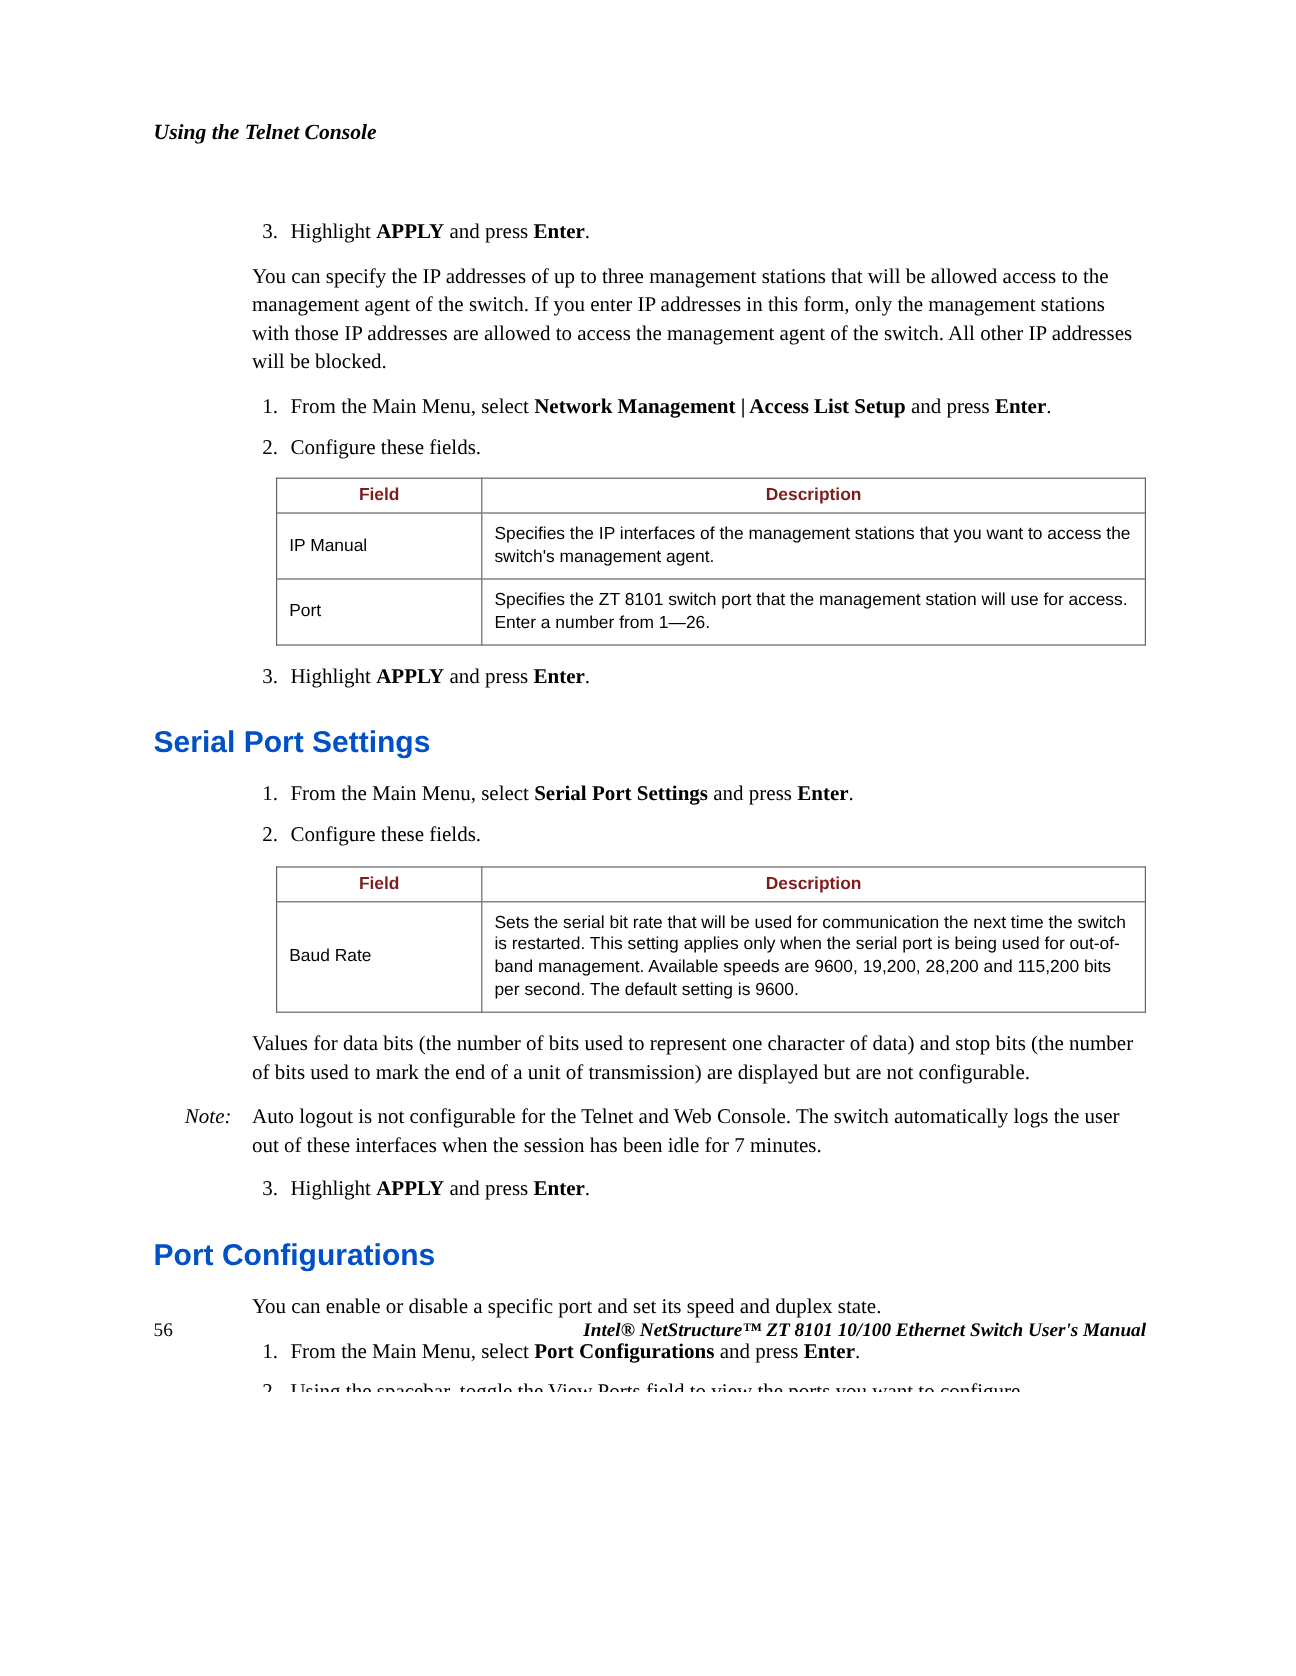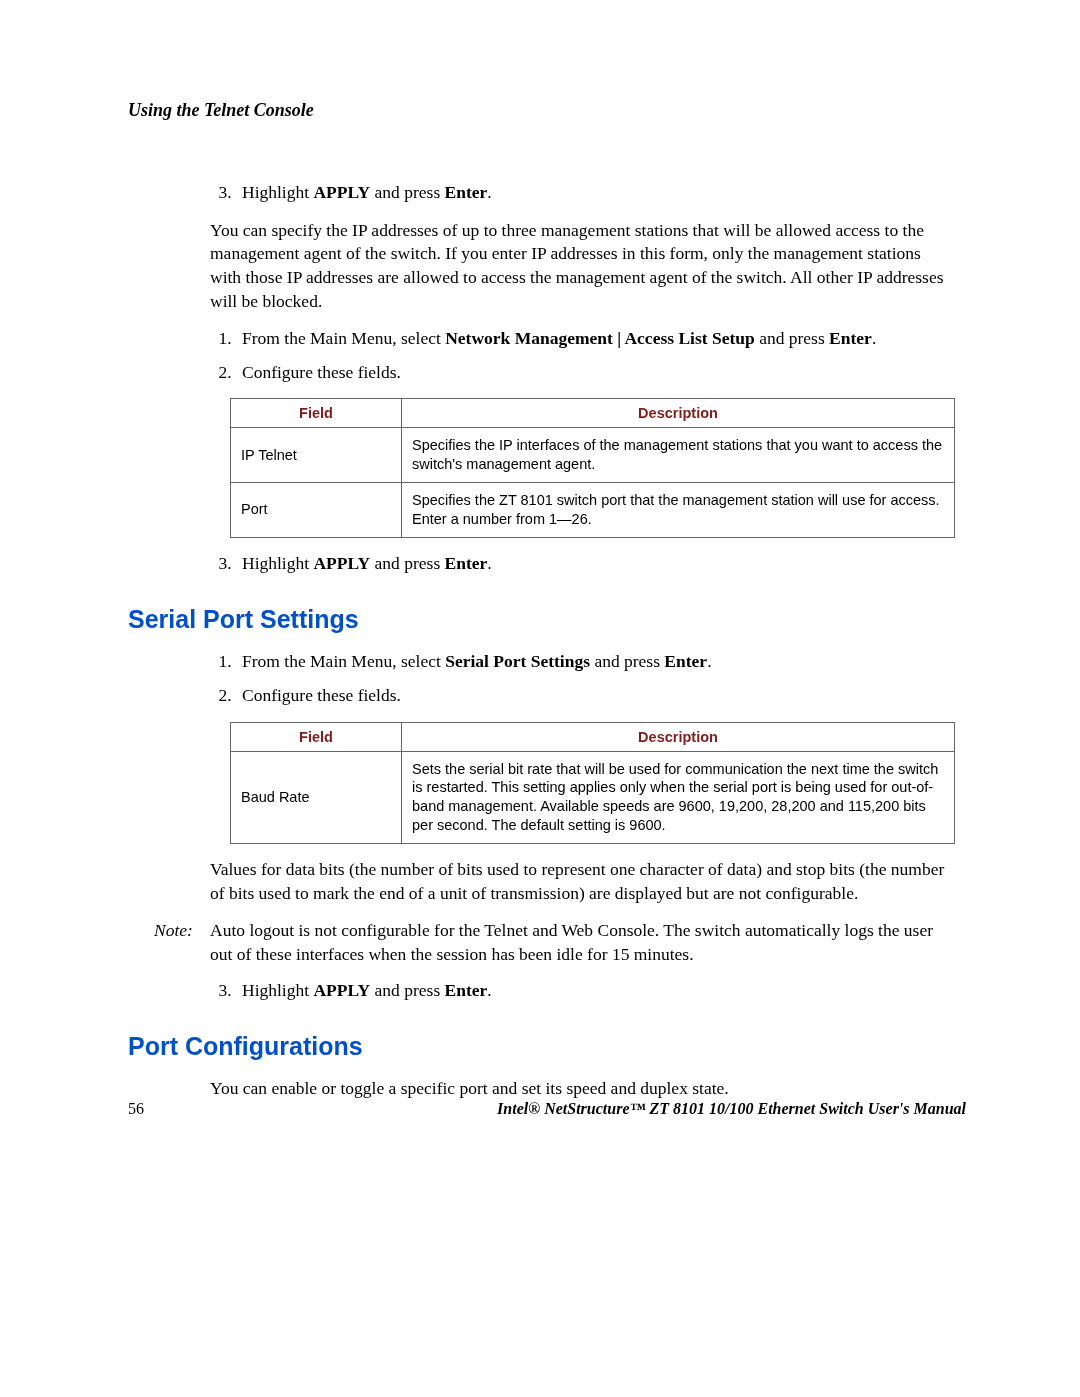--- a/index.html
+++ b/index.html
@@ -86,21 +86,21 @@
     line-height:1.35;
   }
   .note-label{
     font-style:italic;
     width:56px;
     flex:none;
   }
   .footer{
     position:absolute;
     left:128px;
-    right:114px;
+    right:125px;
     bottom:42px;
     display:flex;
     justify-content:space-between;
     font-size:16px;
     text-align:right;
   }
   .footer .pg{font-family:"Times New Roman",serif;}
   .footer .manual{font-style:italic;font-weight:bold;}
 </style>
 </head>
@@ -127,21 +127,21 @@
       <li>Configure these fields.</li>
     </ol>
 
     <table class="field-table">
       <tbody>
           <tr>
         <th>Field</th>
         <th>Description</th>
       </tr>
       <tr>
-        <td>IP Telnet</td>
+        <td>IP Manual</td>
         <td>Specifies the IP interfaces of the management stations that you want to access the switch's management agent.</td>
       </tr>
       <tr>
         <td>Port</td>
         <td>Specifies the ZT 8101 switch port that the management station will use for access. Enter a number from 1—26.</td>
       </tr>
     </tbody>
       </table>
 
     <ol class="steps" start="3">
@@ -169,32 +169,38 @@
         <td>Baud Rate</td>
         <td>Sets the serial bit rate that will be used for communication the next time the switch is restarted. This setting applies only when the serial port is being used for out-of-band management. Available speeds are 9600, 19,200, 28,200 and 115,200 bits per second. The default setting is 9600.</td>
       </tr>
     </tbody>
       </table>
 
     <p class="para">Values for data bits (the number of bits used to represent one character of data) and stop bits (the number of bits used to mark the end of a unit of transmission) are displayed but are not configurable.</p>
 
     <div class="note-row">
       <div class="note-label">Note:</div>
-      <div>Auto logout is not configurable for the Telnet and Web Console. The switch automatically logs the user out of these interfaces when the session has been idle for 15 minutes.</div>
+      <div>Auto logout is not configurable for the Telnet and Web Console. The switch automatically logs the user out of these interfaces when the session has been idle for 7 minutes.</div>
     </div>
 
     <ol class="steps" start="3">
       <li>
         <span>Highlight </span><span class="bold">APPLY</span><span> and press </span><span class="bold">Enter</span><span>.</span>
       </li>
     </ol>
 
     <h2 class="section">Port Configurations</h2>
-    <p class="para">You can enable or toggle a specific port and set its speed and duplex state.</p>
-
+    <p class="para">You can enable or disable a specific port and set its speed and duplex state.</p>
+
+    <ol class="steps">
+      <li>
+        <span>From the Main Menu, select </span><span class="bold">Port Configurations</span><span> and press </span><span class="bold">Enter</span><span>.</span>
+      </li>
+      <li>Using the spacebar, toggle the View Ports field to view the ports you want to configure.</li>
+    </ol>
 
   </div>
 
   <div class="footer">
     <span class="pg">56</span>
     <span class="manual">Intel® NetStructure™ ZT 8101 10/100 Ethernet Switch User's Manual</span>
   </div>
 
 </div>
 

